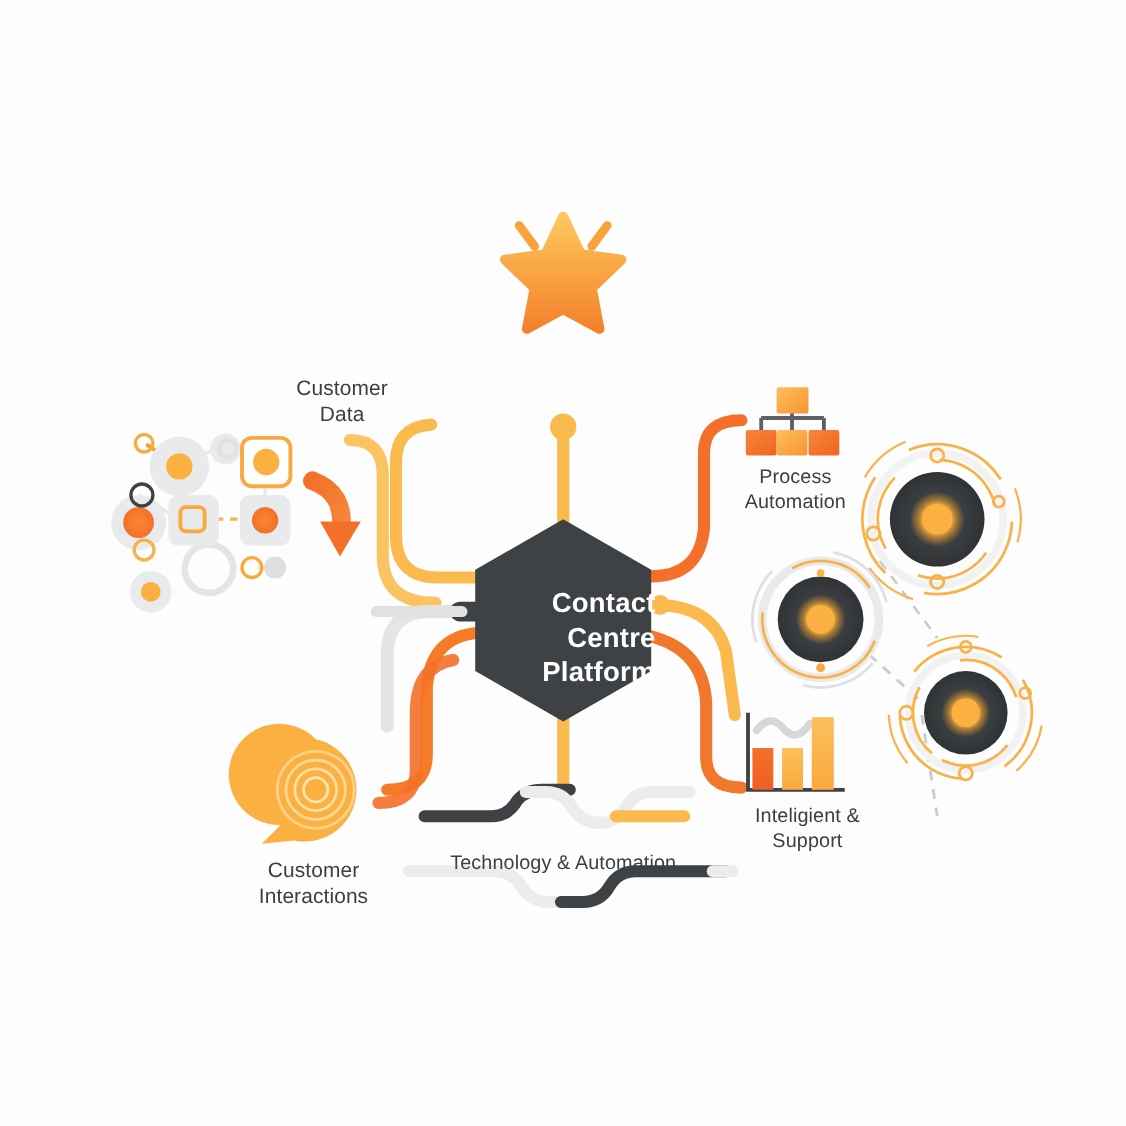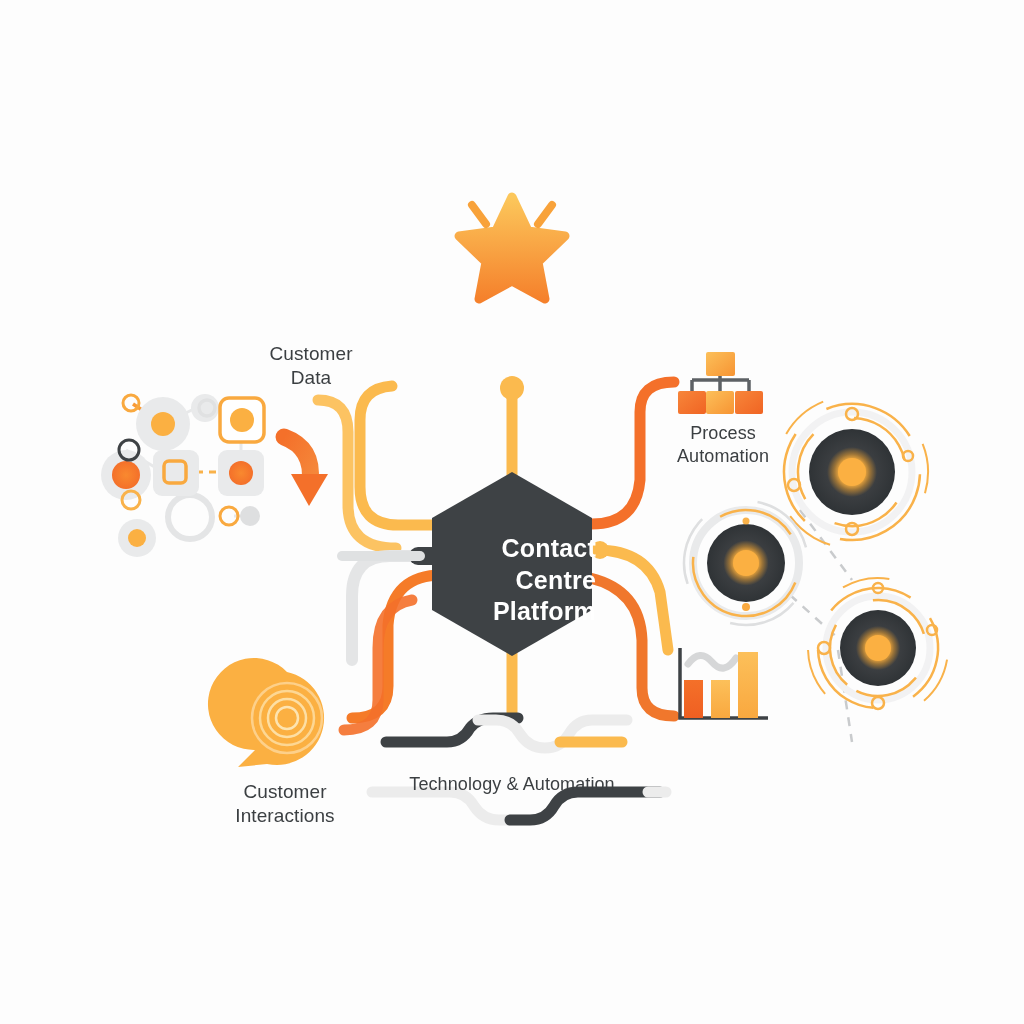--- a/index.html
+++ b/index.html
@@ -269,19 +269,21 @@
 Centre
 Platform</div>
 
 
   <div class="lbl lbl-19" style="left:246px; top:342px; width:130px;">Customer
 Data</div>
 
   <div class="lbl lbl-18" style="left:658px; top:422px; width:130px;">Process
 Automation</div>
 
+  <div class="lbl lbl-18" style="left:660px; top:730px; width:148px;">Inteligient &amp;
+Support</div>
 
   <div class="lbl lbl-18" style="left:382px; top:757px; width:260px;margin-top:16px;">Technology &amp; Automation</div>
 
   <div class="lbl lbl-19" style="left:205px; top:780px; width:160px;">Customer
 Interactions</div>
 
 </div>
 
 </body></html>

